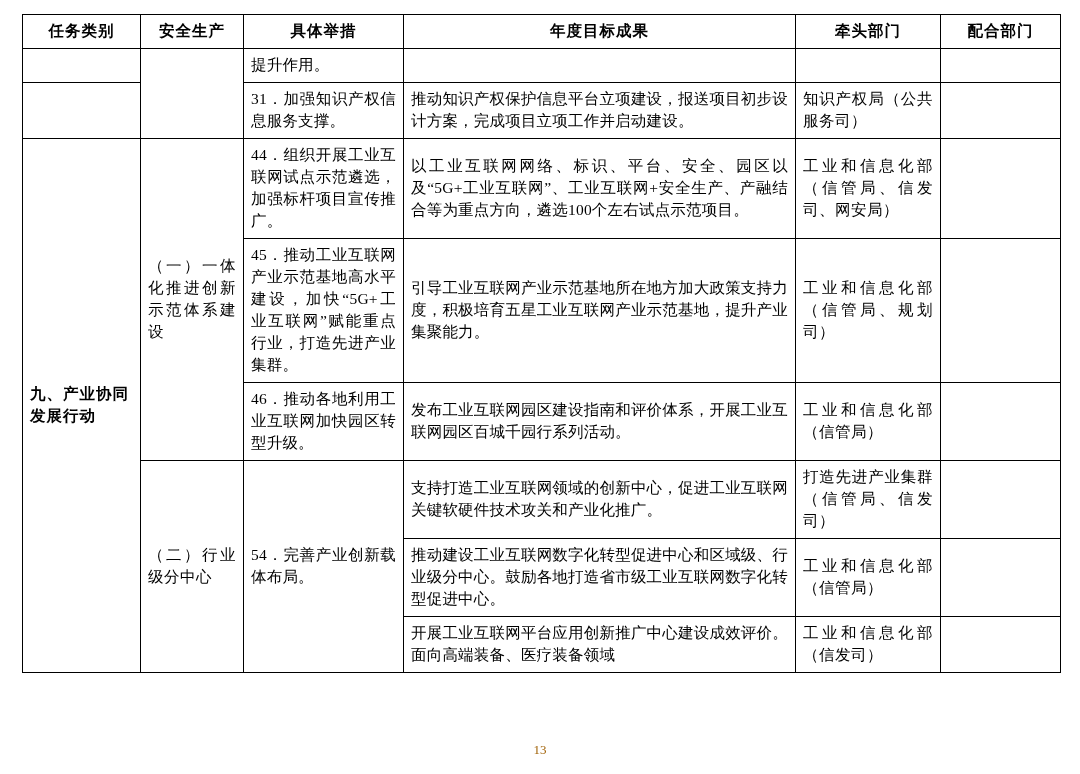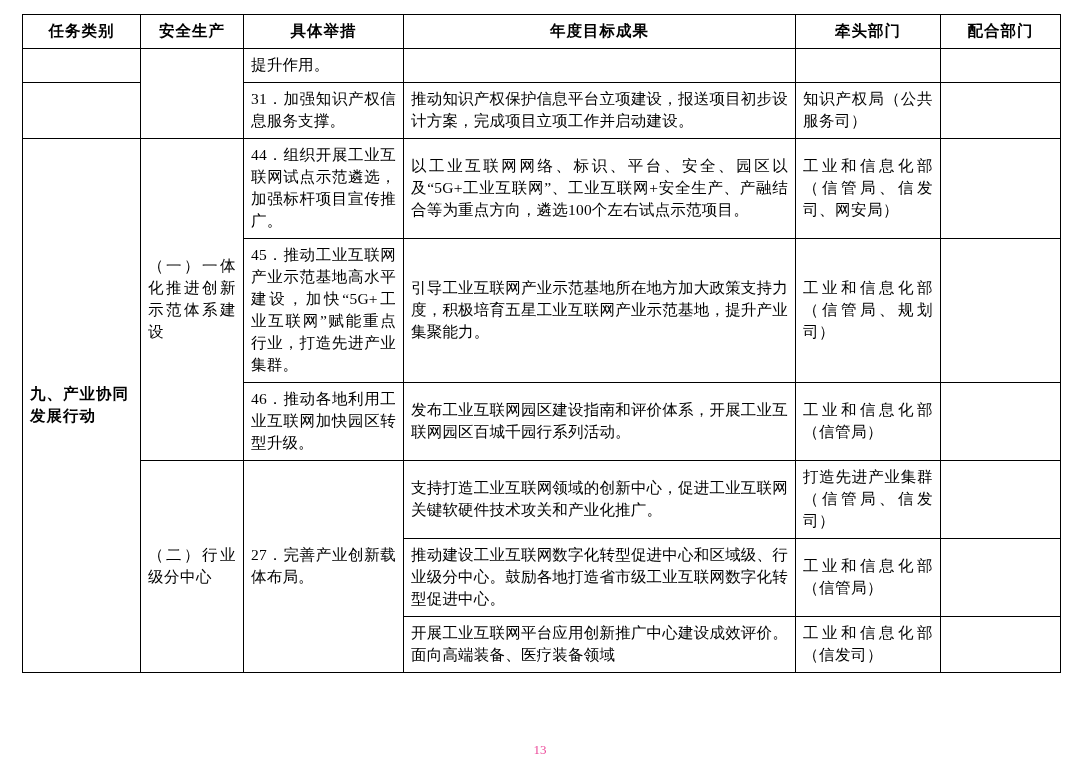--- a/index.html
+++ b/index.html
@@ -81,21 +81,21 @@
   }
   .top-align { vertical-align: top; }
   .page-number {
     position: absolute;
     left: 0;
     top: 742px;
     width: 1080px;
     text-align: center;
     font-size: 13px;
     font-family: "Liberation Serif", "DejaVu Serif", serif;
-    color: #ec4899;
+    color: #a16207;
   }
   .empty-cell { }
 </style>
 </head>
 <body>
 
 <div class="page">
 
   <table class="doc-table">
     <colgroup>
@@ -153,21 +153,21 @@
 
       <tr>
         <td class="cell-measure">46．推动各地利用工业互联网加快园区转型升级。</td>
         <td class="cell-goal">发布工业互联网园区建设指南和评价体系，开展工业互联网园区百城千园行系列活动。</td>
         <td class="cell-dept">工业和信息化部（信管局）</td>
         <td class="cell-dept empty-cell"></td>
       </tr>
 
       <tr>
         <td class="cell-focus" rowspan="3">（二）行业级分中心</td>
-        <td class="cell-measure" rowspan="3">27．完善产业创新载体布局。</td>
+        <td class="cell-measure" rowspan="3">54．完善产业创新载体布局。</td>
         <td class="cell-goal">支持打造工业互联网领域的创新中心，促进工业互联网关键软硬件技术攻关和产业化推广。</td>
         <td class="cell-dept">打造先进产业集群（信管局、信发司）</td>
         <td class="cell-dept empty-cell"></td>
       </tr>
 
       <tr>
         <td class="cell-goal">推动建设工业互联网数字化转型促进中心和区域级、行业级分中心。鼓励各地打造省市级工业互联网数字化转型促进中心。</td>
         <td class="cell-dept">工业和信息化部（信管局）</td>
         <td class="cell-dept empty-cell"></td>
       </tr>

